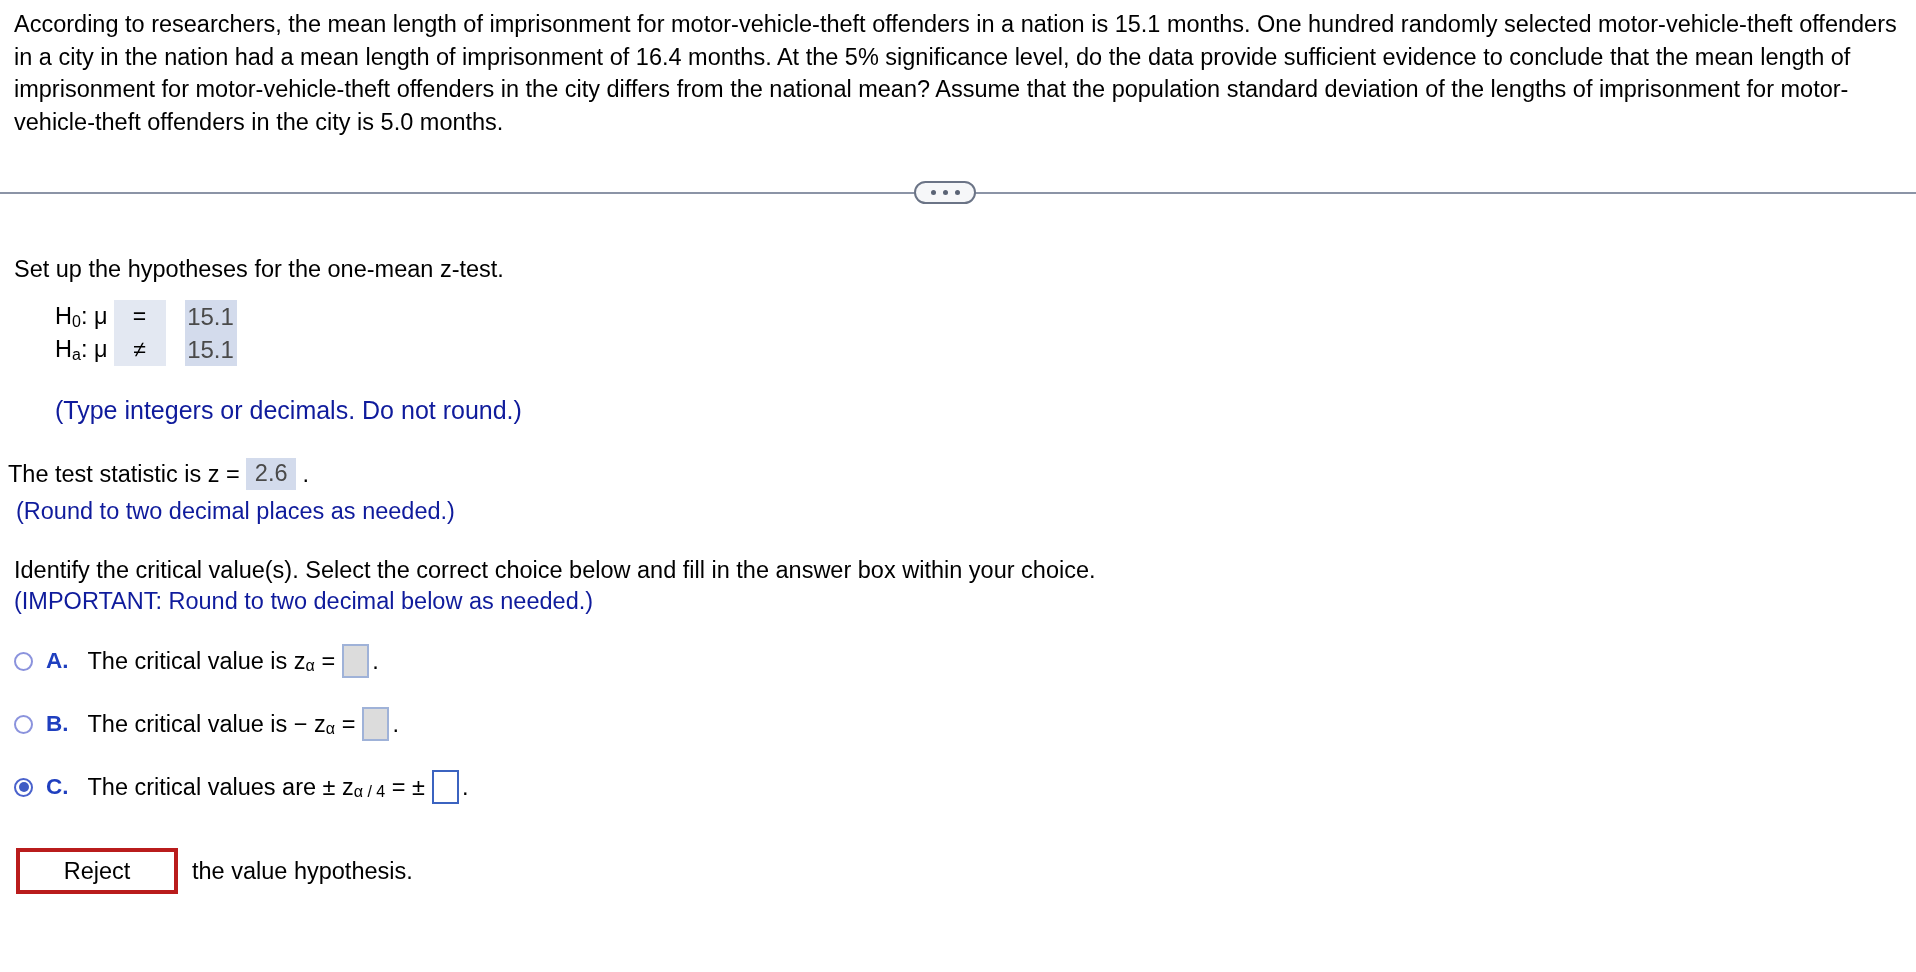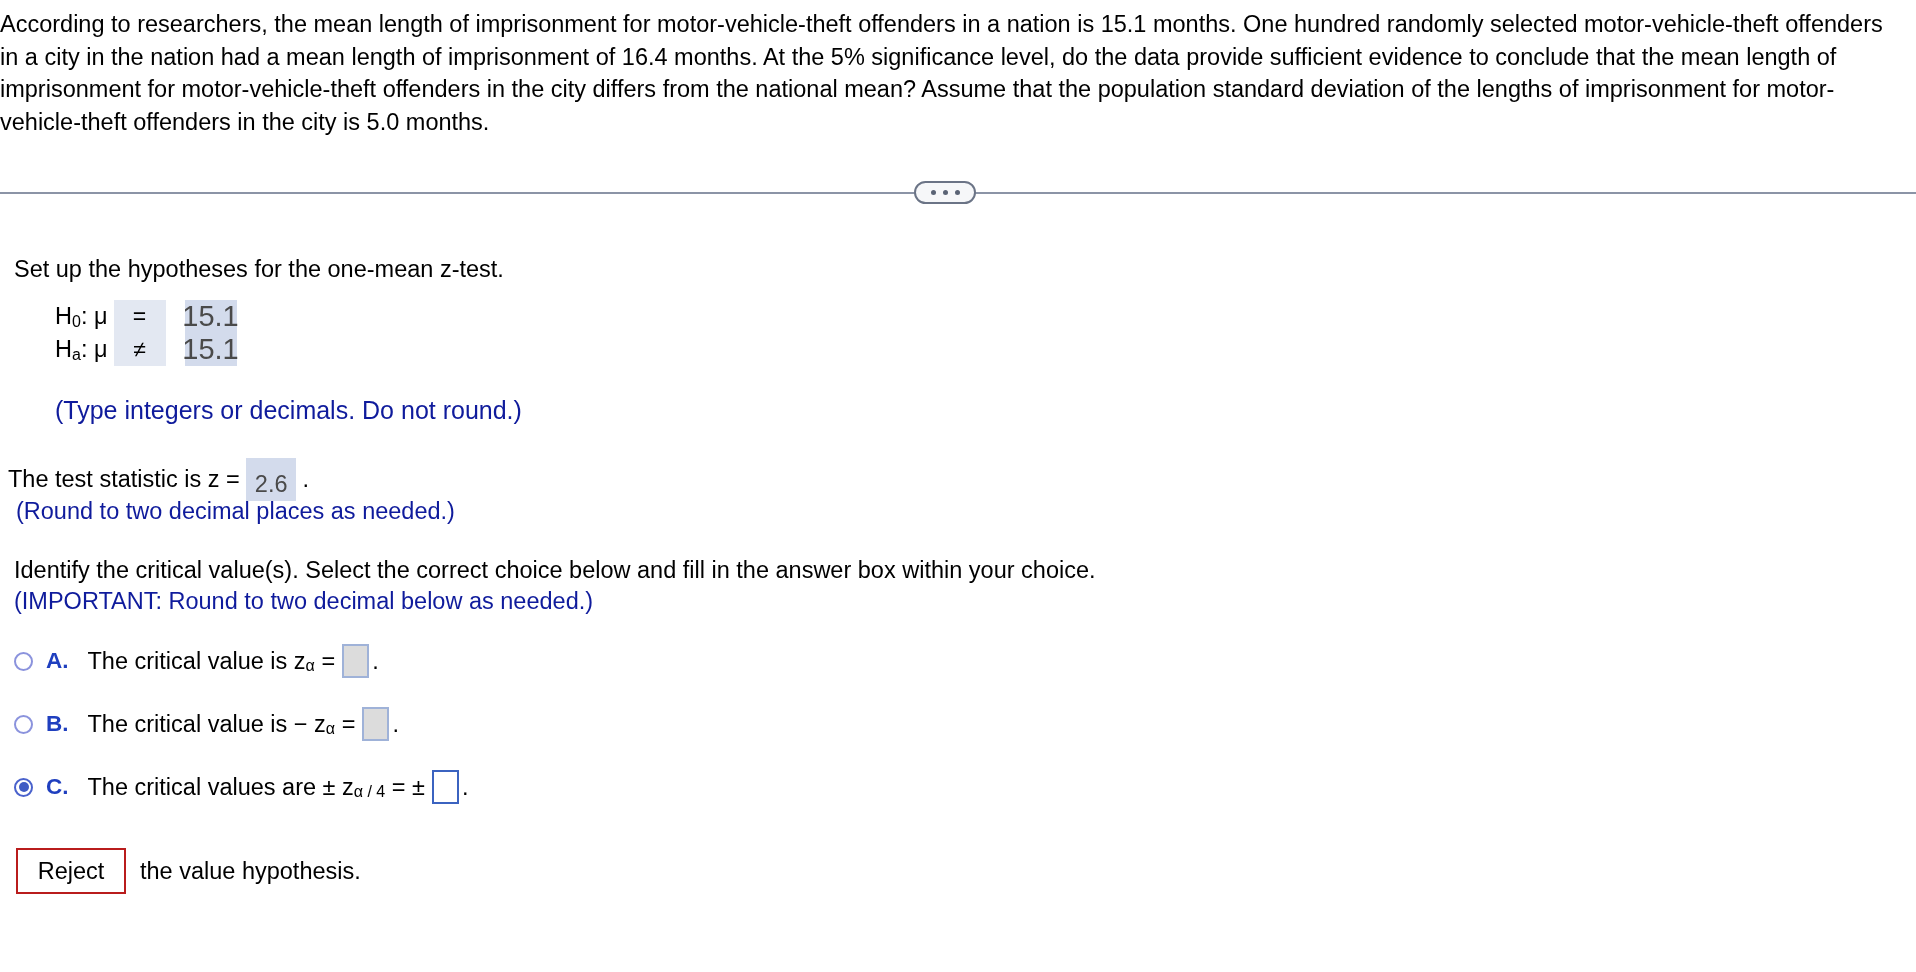--- a/index.html
+++ b/index.html
@@ -13,21 +13,21 @@
     font-family: "Liberation Sans", sans-serif;
     color: #000000;
     -webkit-font-smoothing: antialiased;
     position: relative;
     overflow: hidden;
   }
 
   
   .stem {
     position: absolute;
-    left: 0;
+    left: 14px;
     top: 8px;
     width: 1890px;
     font-size: 23.5px;
     line-height: 32.5px;
     color: #000;
   }
 
   
   .divider-wrap {
     position: absolute;
@@ -109,21 +109,21 @@
     cursor: pointer;
   }
   .val-cell {
     background: #d3dbec;
     color: #4a4a4a;
     width: 52px;
     margin-left: 19px;
     display: flex;
     align-items: center;
     justify-content: center;
-    font-size: 29px;
+    font-size: 24px;
     cursor: pointer;
   }
   .hyp-note {
     position: absolute;
     left: 55px;
     top: 396px;
     font-size: 25px;
     color: #0f1b9c;
     white-space: nowrap;
   }
@@ -134,21 +134,21 @@
     left: 8px;
     top: 458px;
     display: flex;
     align-items: center;
     font-size: 23.5px;
     white-space: nowrap;
   }
   .filled-box {
     background: #d3dbec;
     color: #4a4a4a;
-    padding: 14px 9px 4px 9px;
+    padding: 3px 9px 4px 9px;
     margin: 0 6px;
     font-size: 23.5px;
     line-height: 25px;
     cursor: pointer;
   }
 
   
   .choice {
     position: absolute;
     left: 14px;
@@ -215,23 +215,23 @@
   .conclusion {
     position: absolute;
     left: 16px;
     top: 848px;
     display: flex;
     align-items: center;
     font-size: 23.5px;
     white-space: nowrap;
   }
   .select-box {
-    width: 110px;
+    width: 162px;
     height: 46px;
-    border: 2px solid #b91c1c;
+    border: 4px solid #b91c1c;
     background: #ffffff;
     box-sizing: border-box;
     display: flex;
     align-items: center;
     justify-content: center;
     font-size: 23.5px;
     cursor: pointer;
     margin-right: 14px;
   }
 </style>

